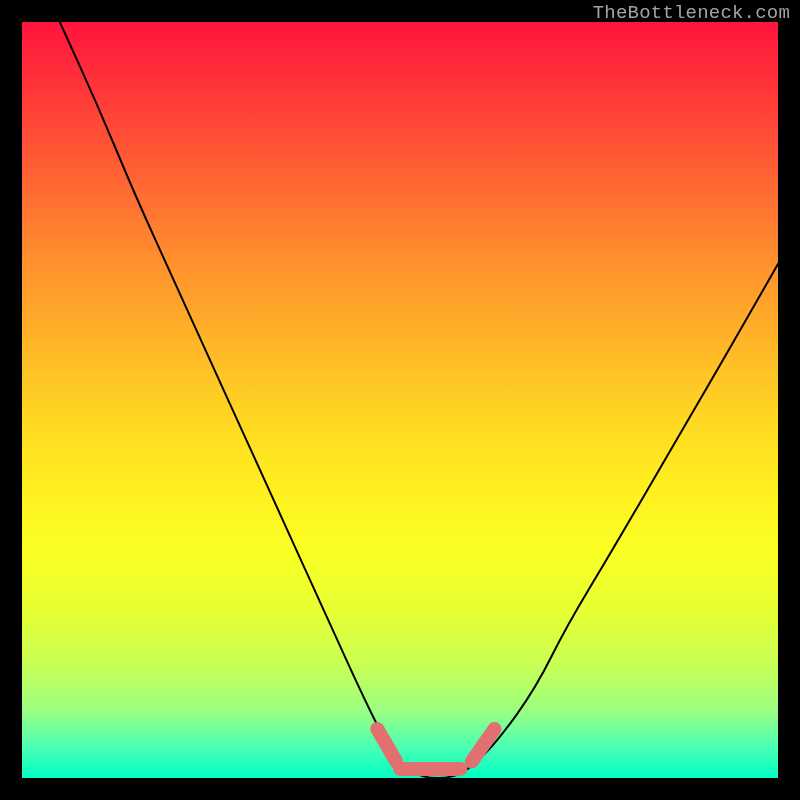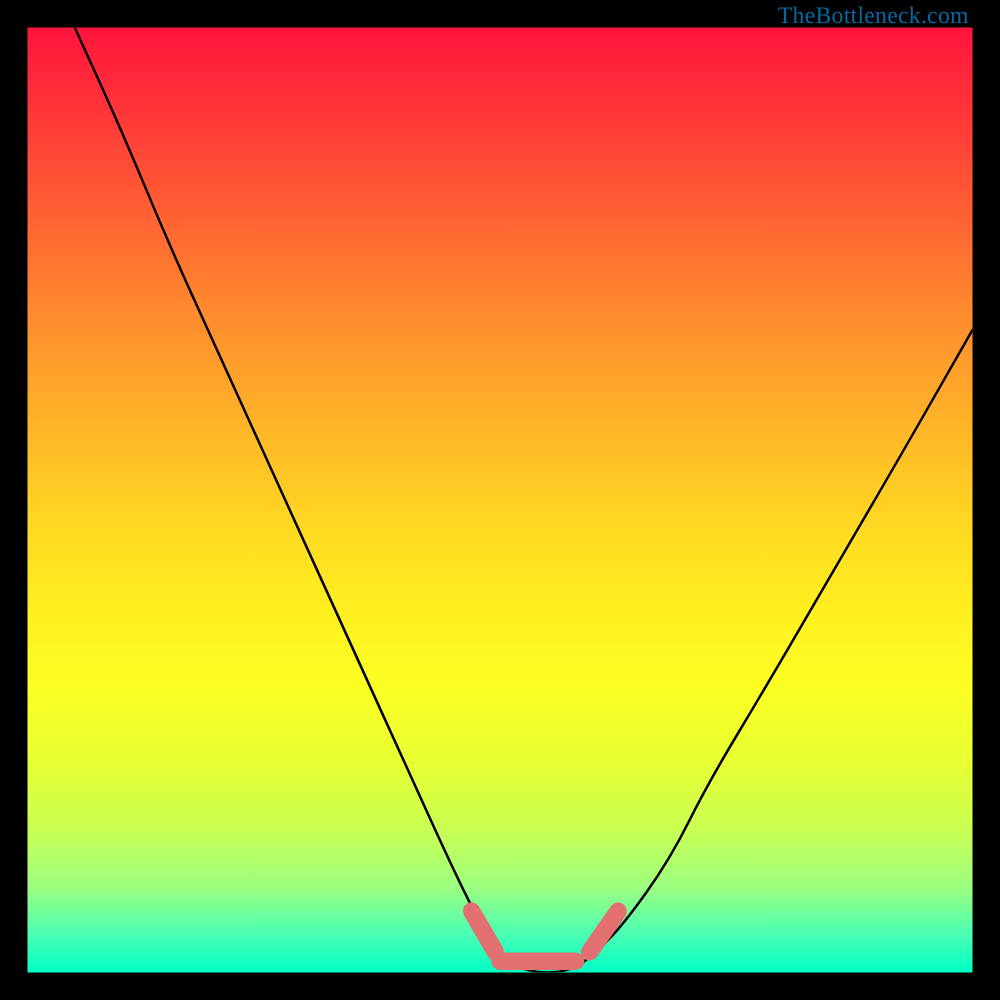--- a/index.html
+++ b/index.html
@@ -36,25 +36,25 @@
   }
   .plot-area svg {
     position: absolute;
     inset: 0;
     width: 100%;
     height: 100%;
   }
   .watermark {
     position: absolute;
     top: 2px;
-    right: 25px;
-    font-family: Liberation Serif, serif;
+    right: 10px;
+    font-family: Liberation Mono, monospace;
     font-size: 19px;
     font-weight: 400;
-    color: #0369a1;
+    color: #a3a3a3;
     letter-spacing: 0.2px;
   }
 </style>
 </head>
 <body>
 <div class="frame">
 
   <div class="watermark">TheBottleneck.com</div>
 
   <div class="plot-area">

